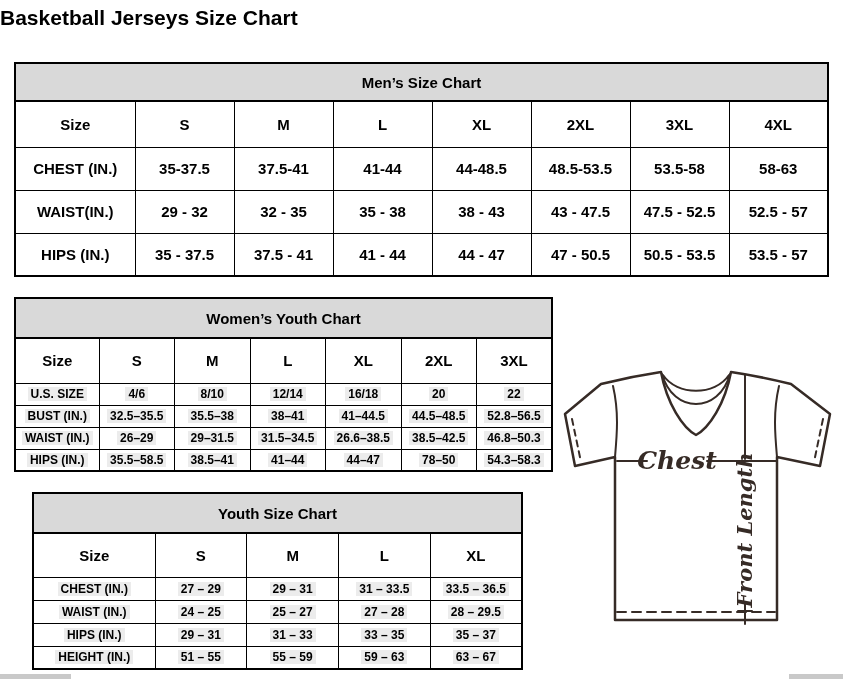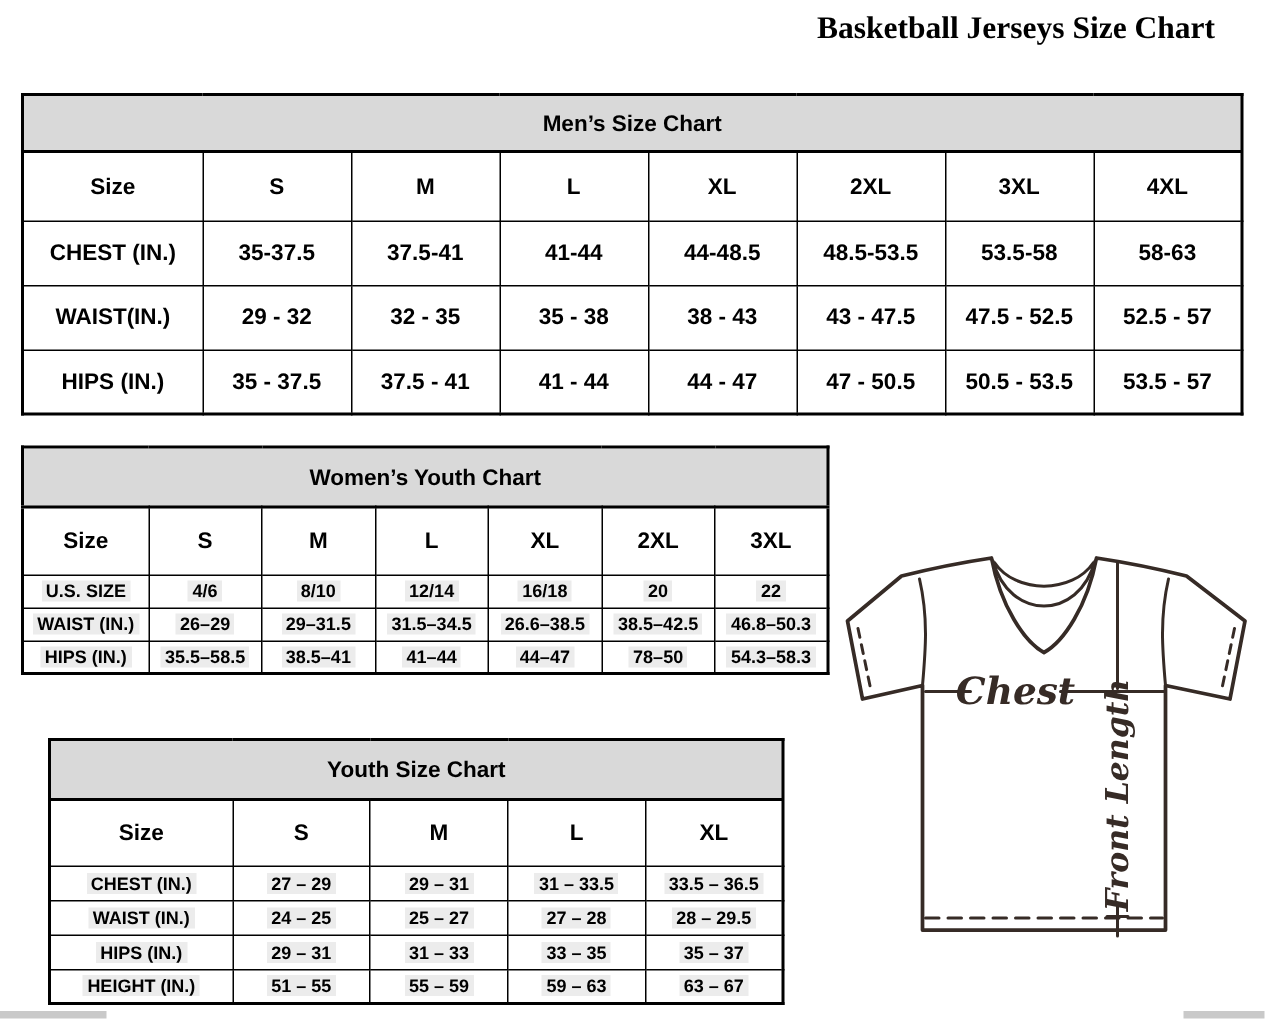--- a/index.html
+++ b/index.html
@@ -4,21 +4,21 @@
 <style>
   * { box-sizing: border-box; }
   html,body { margin:0; padding:0; }
   body {
     width:843px; height:679px; position:relative; overflow:hidden;
     background:#ffffff; color:#000;
     font-family:"Liberation Sans", sans-serif;
   }
   .page-title {
     position:absolute; top:6px; left:0; width:810px; margin:0;
-    text-align:right; font-size:21px; font-weight:bold;font-family:Liberation Serif, serif;
+    text-align:left; font-size:21px; font-weight:bold;
   }
   table.size-table {
     position:absolute; border-collapse:collapse; table-layout:fixed;
     border:2px solid #000; background:#fff;
   }
   .size-table td {
     border:1px solid #000; text-align:center; vertical-align:middle;
     font-weight:bold; padding:0; overflow:hidden; white-space:nowrap;
   }
   .size-table .title-cell {
@@ -129,20 +129,29 @@
         <td>3XL</td>
       </tr>
       <tr class="data">
         <td><span class="hl">U.S. SIZE</span></td>
         <td><span class="hl">4/6</span></td>
         <td><span class="hl">8/10</span></td>
         <td><span class="hl">12/14</span></td>
         <td><span class="hl">16/18</span></td>
         <td><span class="hl">20</span></td>
         <td><span class="hl">22</span></td>
+      </tr>
+      <tr class="data">
+        <td><span class="hl">BUST (IN.)</span></td>
+        <td><span class="hl">32.5–35.5</span></td>
+        <td><span class="hl">35.5–38</span></td>
+        <td><span class="hl">38–41</span></td>
+        <td><span class="hl">41–44.5</span></td>
+        <td><span class="hl">44.5–48.5</span></td>
+        <td><span class="hl">52.8–56.5</span></td>
       </tr>
       <tr class="data">
         <td><span class="hl">WAIST (IN.)</span></td>
         <td><span class="hl">26–29</span></td>
         <td><span class="hl">29–31.5</span></td>
         <td><span class="hl">31.5–34.5</span></td>
         <td><span class="hl">26.6–38.5</span></td>
         <td><span class="hl">38.5–42.5</span></td>
         <td><span class="hl">46.8–50.3</span></td>
       </tr>

